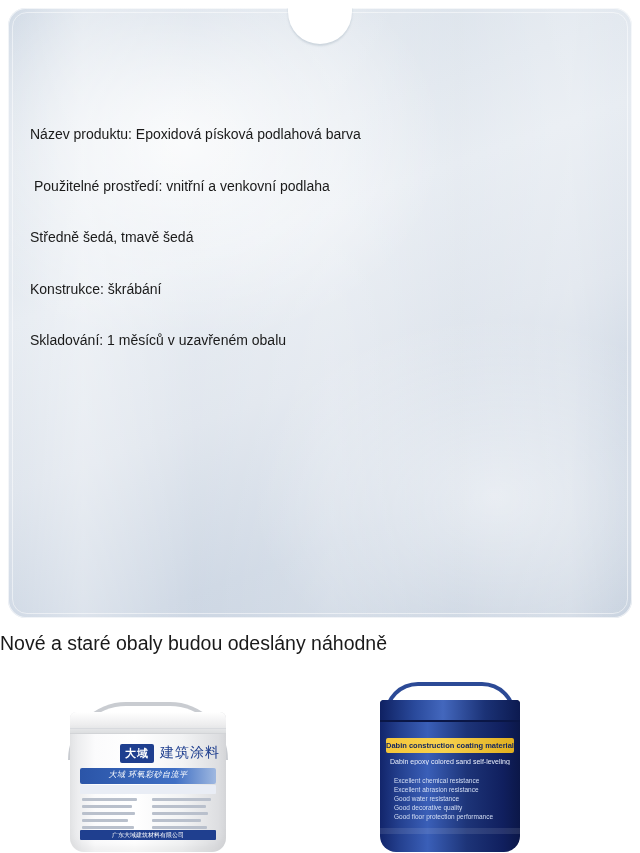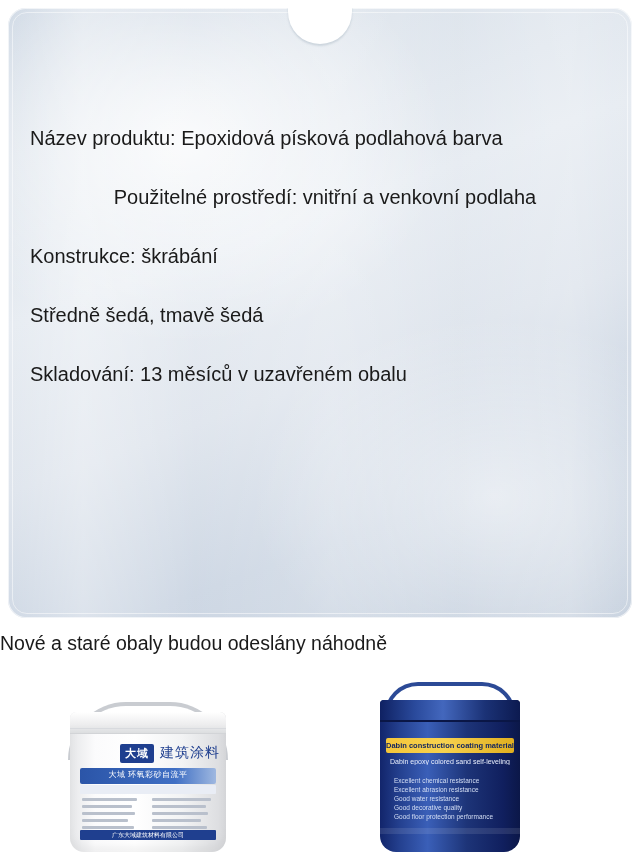--- a/index.html
+++ b/index.html
@@ -68,29 +68,28 @@
     pointer-events: none;
   }
   .spec-list {
     position: absolute;
     left: 22px;
     top: 118px;
     right: 16px;
     z-index: 2;
   }
   .spec-line {
-    font-size: 20px;
+    font-size: 14px;
     line-height: 1.25;
     color: #1a1a1a;
     margin: 0 0 34px 0;
     white-space: nowrap;
   }
   .spec-line.indent {
     padding-left: 4px;
-    text-align: center;
   }
 
   
   .caption {
     position: absolute;
     left: 0;
     top: 632px;
     width: 640px;
     text-align: left;
     font-size: 19.5px;
@@ -186,20 +185,21 @@
     width: 136px;
     height: 16px;
     background: linear-gradient(90deg, #2b55a8 0%, #3f6fc4 70%, #9fb8e0 100%);
     border-radius: 2px;
     color: #ffffff;
     font-size: 8px;
     line-height: 14px;
     text-align: center;
     letter-spacing: 0.5px;
     overflow: hidden;
+    font-style: italic;
   }
   .bw-subbar {
     position: absolute;
     left: 10px;
     top: 73px;
     width: 136px;
     height: 9px;
     background: #e9edf5;
     border-radius: 1px;
   }
@@ -327,23 +327,23 @@
 </head>
 <body>
 
 <div class="spec-panel">
   <div class="sheen"></div>
   <div class="notch"></div>
 
   <div class="spec-list">
     <p class="spec-line">Název produktu: Epoxidová písková podlahová barva</p>
     <p class="spec-line indent">Použitelné prostředí: vnitřní a venkovní podlaha</p>
+    <p class="spec-line">Středně šedá, tmavě šedá</p>
     <p class="spec-line">Konstrukce: škrábání</p>
-    <p class="spec-line">Středně šedá, tmavě šedá</p>
-    <p class="spec-line">Skladování: 13 měsíců v uzavřeném obalu</p>
+    <p class="spec-line">Skladování: 1 měsíců v uzavřeném obalu</p>
   </div>
 </div>
 
 <div class="caption">Nové a staré obaly budou odeslány náhodně</div>
 
 <div class="photos">
 
   <div class="bucket-white">
     <div class="bw-handle"></div>
     <div class="bw-body">

